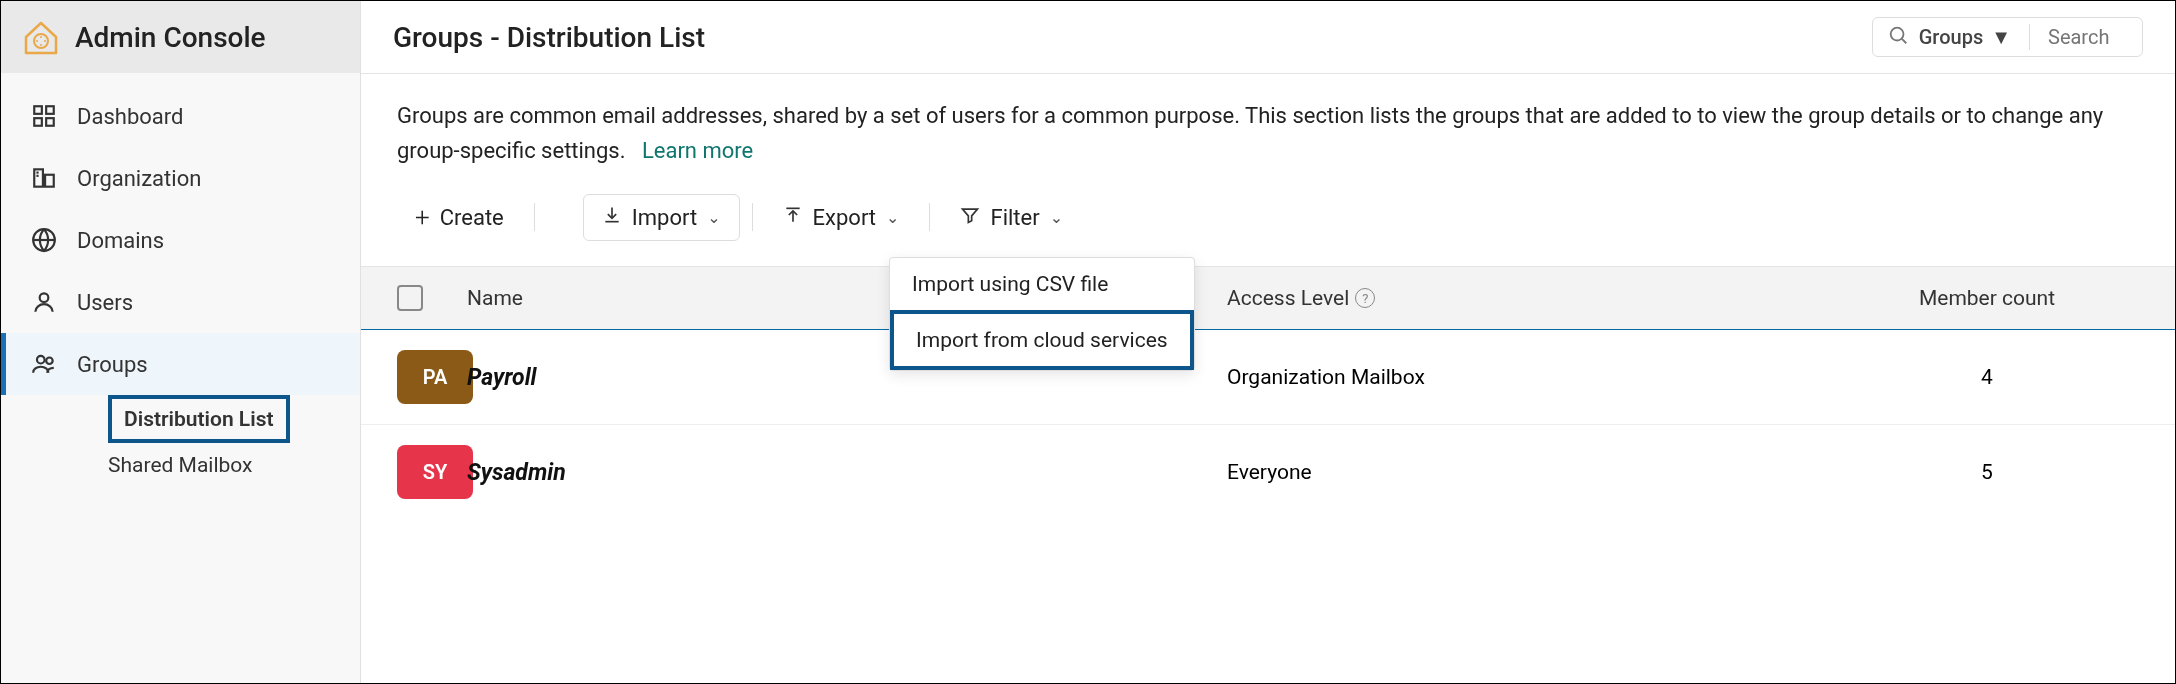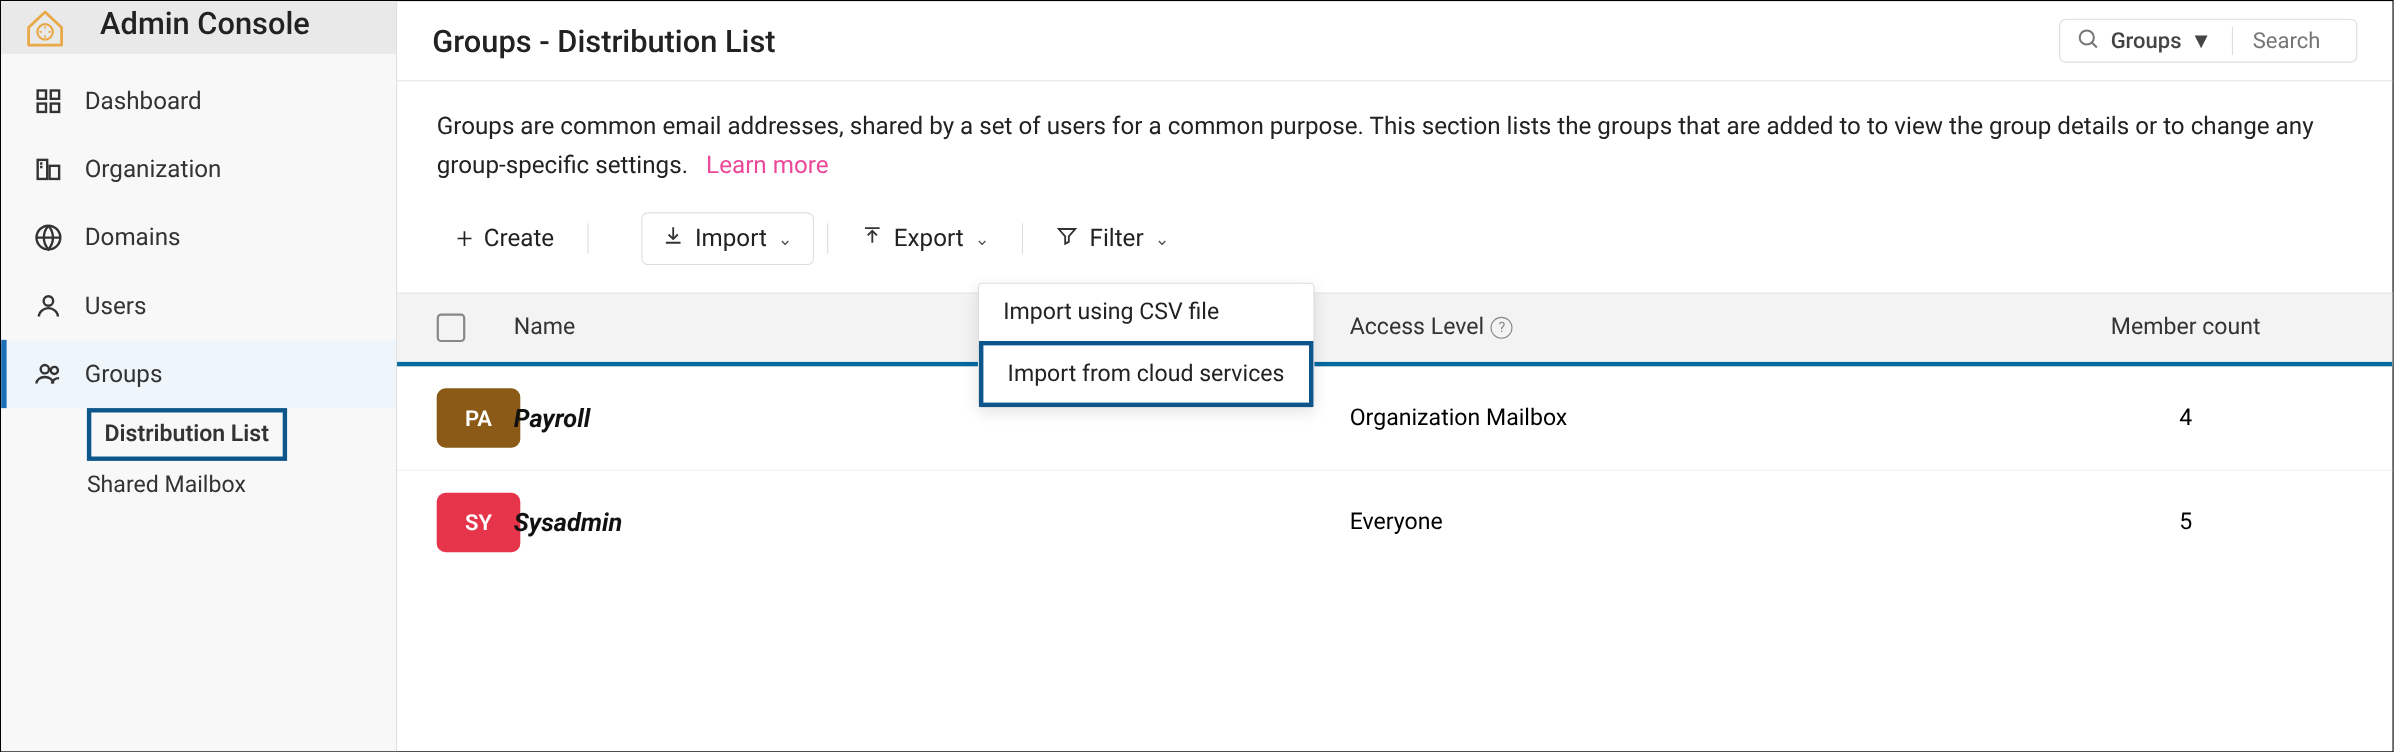--- a/index.html
+++ b/index.html
@@ -1,54 +1,54 @@
 <!DOCTYPE html>
 <html><head>
   <meta charset="utf-8">
   <style>
     * { margin: 0; padding: 0; box-sizing: border-box; font-family: -apple-system, BlinkMacSystemFont, "Segoe UI", Roboto, sans-serif; }
     body { display: flex; width: 2176px; height: 684px; border: 1px solid #000; overflow: hidden; background: #fff; }
 
     .sidebar { width: 360px; background: #f8f8f8; border-right: 1px solid #e0e0e0; display: flex; flex-direction: column; }
-    .sidebar-header { display: flex; gap: 30px; padding: 4px 20px; background: #e9e9e9; }
+    .sidebar-header { display: flex; align-items: center; gap: 14px; padding: 16px 20px; background: #e9e9e9; }
     .logo-icon { width: 40px; height: 40px; }
     .sidebar-header-title { font-size: 28px; font-weight: 500; color: #222; }
 
     .nav { padding-top: 12px; }
     .nav-item { display: flex; align-items: center; gap: 18px; padding: 16px 28px; font-size: 22px; color: #333; cursor: pointer; }
     .nav-item.active { background: #eef5fb; border-left: 5px solid #1a6fb5; padding-left: 23px; }
     .nav-icon { width: 30px; height: 30px; display: flex; align-items: center; justify-content: center; }
 
-    .subnav { padding-left: 78px; }
+    .subnav { padding-left: 107px; }
     .subnav-item { font-size: 21px; color: #333; padding: 10px 0; cursor: pointer; }
     .subnav-item.highlighted { border: 4px solid #0d568c; display: inline-block; padding: 8px 12px; font-weight: 600; }
 
     .main { flex: 1; display: flex; flex-direction: column; position: relative; }
     .top-bar { display: flex; align-items: center; justify-content: space-between; padding: 16px 32px; border-bottom: 1px solid #e5e5e5; }
     .page-title { font-size: 28px; font-weight: 500; color: #222; }
     .search-area { display: flex; align-items: center; border: 1px solid #ddd; border-radius: 6px; padding: 6px 14px; gap: 10px; }
     .search-filter { display: flex; align-items: center; gap: 8px; color: #444; font-size: 20px; font-weight: 500; }
     .search-sep { width: 1px; height: 26px; background: #ddd; margin: 0 8px; }
     .search-input { border: none; outline: none; font-size: 20px; color: #888; width: 80px; }
 
     .description { padding: 24px 36px 0; font-size: 22px; color: #222; line-height: 1.6; }
-    .learn-link { color: #ec4899; cursor: pointer; }
+    .learn-link { color: #0f766e; cursor: pointer; }
 
     .toolbar { display: flex; align-items: center; gap: 0; padding: 24px 36px; }
     .tb-btn { display: inline-flex; align-items: center; gap: 10px; font-size: 22px; color: #222; padding: 10px 18px; cursor: pointer; background: #fff; }
     .tb-btn.bordered { border: 1px solid #ddd; border-radius: 6px; margin-left: 36px; }
     .tb-sep { width: 1px; height: 28px; background: #ddd; margin: 0 12px; }
     .chev { font-size: 16px; color: #555; }
     .plus { font-size: 26px; font-weight: 300; }
 
     .dropdown { position: absolute; top: 256px; left: 528px; background: #fff; border: 1px solid #ddd; border-radius: 4px; box-shadow: 0 4px 14px rgba(0,0,0,0.1); z-index: 10; }
     .dropdown-item { padding: 14px 22px; font-size: 21px; color: #222; cursor: pointer; white-space: nowrap; }
     .dropdown-item.highlighted { border: 4px solid #0d568c; }
 
-    .table-head { display: flex; align-items: center; padding: 18px 36px; background: #f3f3f3; border-top: 1px solid #e5e5e5; border-bottom: 4px solid #0369a1; font-size: 21px; color: #333; }
+    .table-head { display: flex; align-items: center; padding: 18px 36px; background: #f3f3f3; border-top: 1px solid #e5e5e5; border-bottom: 1px solid #0369a1; font-size: 21px; color: #333; }
     .col-check { width: 70px; }
     .col-name { flex: 1.5; }
     .col-access { flex: 1.2; display: flex; align-items: center; gap: 6px; }
     .col-member { flex: 0.6; text-align: center; }
     .qmark { width: 20px; height: 20px; border: 1.5px solid #888; border-radius: 50%; display: inline-flex; align-items: center; justify-content: center; font-size: 13px; color: #888; }
     .checkbox { width: 26px; height: 26px; border: 2px solid #888; border-radius: 4px; }
 
     .row { display: flex; align-items: center; padding: 20px 36px; border-bottom: 1px solid #eee; font-size: 21px; }
     .avatar { width: 76px; height: 54px; border-radius: 8px; display: flex; align-items: center; justify-content: center; font-weight: 600; font-size: 20px; color: #fff; }
     .row-name { font-weight: 700; font-size: 23px; color: #111; font-style: italic; }

